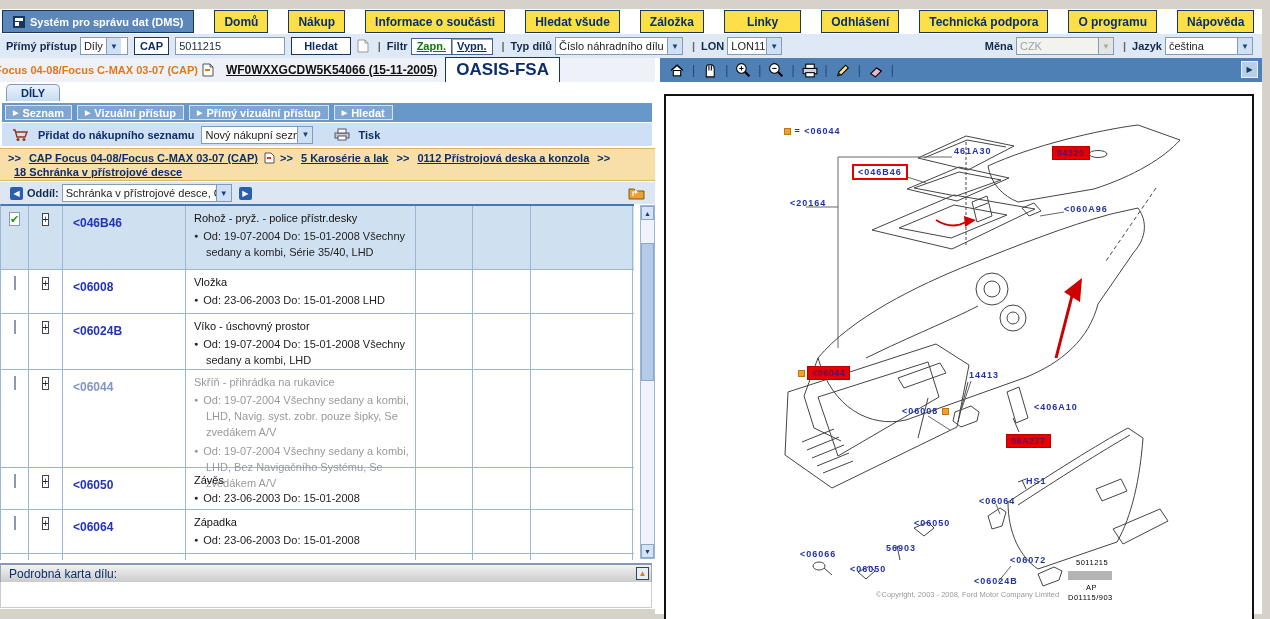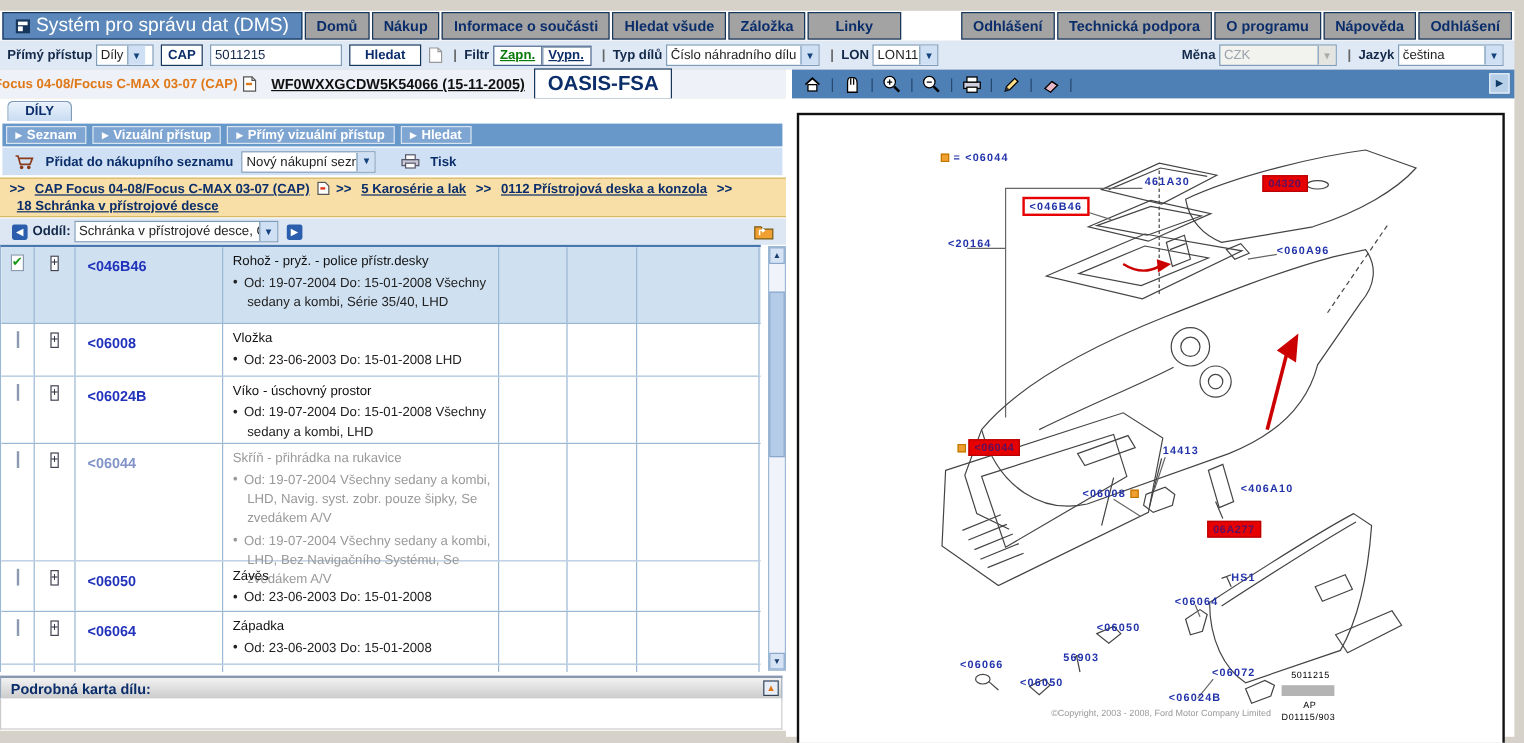--- a/index.html
+++ b/index.html
@@ -5,24 +5,24 @@
   * { box-sizing: border-box; }
   html,body { margin:0; padding:0; }
   body {
     width:1270px; height:619px; position:relative; overflow:hidden;
     background:#d6d2ca; font-family:"Liberation Sans", sans-serif;
   }
   .abs { position:absolute; }
 
   
   .bar1 { left:0; top:9px; width:1262px; height:25px; background:#fff; display:flex; align-items:stretch; padding:1px 2px; }
-  .title-btn { background:#5b87ba; border:1px solid #16365c; color:#fff; font-weight:normal; font-size:16px;
+  .title-btn { background:#5b87ba; border:1px solid #16365c; color:#fff; font-weight:bold; font-size:11px;
                display:flex; align-items:center; gap:5px; padding:0 10px; white-space:nowrap; }
-  .nav-btn { background:#a3a3a3; border:1px solid #16365c; color:#0b2e6b; font-weight:bold; font-size:12px;
-             display:flex; align-items:center; padding:0 9px; margin-left:2px; white-space:nowrap; cursor:pointer; }
+  .nav-btn { background:#fde047; border:1px solid #16365c; color:#0b2e6b; font-weight:bold; font-size:12px;
+             display:flex; align-items:center; padding:0 9px; margin-left:20px; white-space:nowrap; cursor:pointer; }
   .nav-btn.wide { padding:0 22px; }
   .spacer { flex:1; }
 
   
   .bar2 { left:0; top:34px; width:1262px; height:24px; background:#dfe9f5; display:flex; align-items:center; padding:0 6px; font-size:11px; color:#13294a; }
   .blabel { font-weight:bold; white-space:nowrap; }
   .sel { background:#fff; border:1px solid #7f9db9; height:18px; display:inline-flex; align-items:center; font-size:11px; color:#222; margin:0 3px; overflow:hidden; white-space:nowrap; }
   .sel .txt { padding:0 3px; overflow:hidden; white-space:nowrap; }
   .sel .arr { width:15px; height:16px; background:#cfe0f4; border-left:1px solid #7f9db9; color:#14427e; font-size:8px; display:flex; align-items:center; justify-content:center; flex:none; }
   .sel.disabled { background:#f2f2ee; color:#9aa2ad; }
@@ -81,21 +81,21 @@
 
   
   .sbar { position:absolute; left:640px; top:123px; width:15px; height:354px; background:#f0f4fa; border:1px solid #9ab7d4; }
   .sb-btn { position:absolute; left:0; width:13px; height:14px; background:#d6e3f4; border:1px solid #8aa8cc; color:#1a3e6e; font-size:7px; text-align:center; line-height:13px; cursor:pointer; }
   .sb-up { top:0; }
   .sb-dn { bottom:0; }
   .sb-thumb { position:absolute; left:0; top:37px; width:13px; height:138px; background:#b4cce8; border:1px solid #8aa8cc; cursor:grab; }
 
   
   .detailhdr { position:absolute; left:0; top:481px; width:652px; height:21px; background:linear-gradient(#f2f2f2,#c9c9c9);
-               border:1px solid #9aa8bc; border-top:2px solid #8898b0; color:#0b2e6b; font-weight:bold; font-size:12px; padding:2px 8px; }
+               border:1px solid #9aa8bc; border-top:2px solid #8898b0; color:#0b2e6b; font-weight:normal; font-size:12px; padding:2px 8px; }
   .collapse { position:absolute; right:2px; top:2px; width:13px; height:13px; background:#e8eef8; border:1px solid #345; color:#e07818; font-size:8px; line-height:12px; text-align:center; cursor:pointer; }
   .detailbody { position:absolute; left:0; top:500px; width:652px; height:26px; background:#fff; border:1px solid #ccc; border-top:none; }
 
   
   .rightpanel { left:655px; top:58px; width:607px; height:556px; background:#fff; }
   .diatools { position:absolute; left:5px; top:0; width:602px; height:24px; background:#4e7fb5; display:flex; align-items:center; padding:0 6px; }
   .dico { width:18px; height:18px; margin:0 2px; cursor:pointer; }
   .dsep { color:#24476e; margin:0 4px; font-size:12px; }
   .diaright { position:absolute; right:4px; top:3px; width:17px; height:17px; background:#b8cfe8; border:1px solid #e8f0f8; color:#123a66; font-size:8px; line-height:16px; text-align:center; cursor:pointer; }
   .diaarea { position:absolute; left:9px; top:36px; width:590px; height:528px; background:#fff; border:2px solid #111; }

